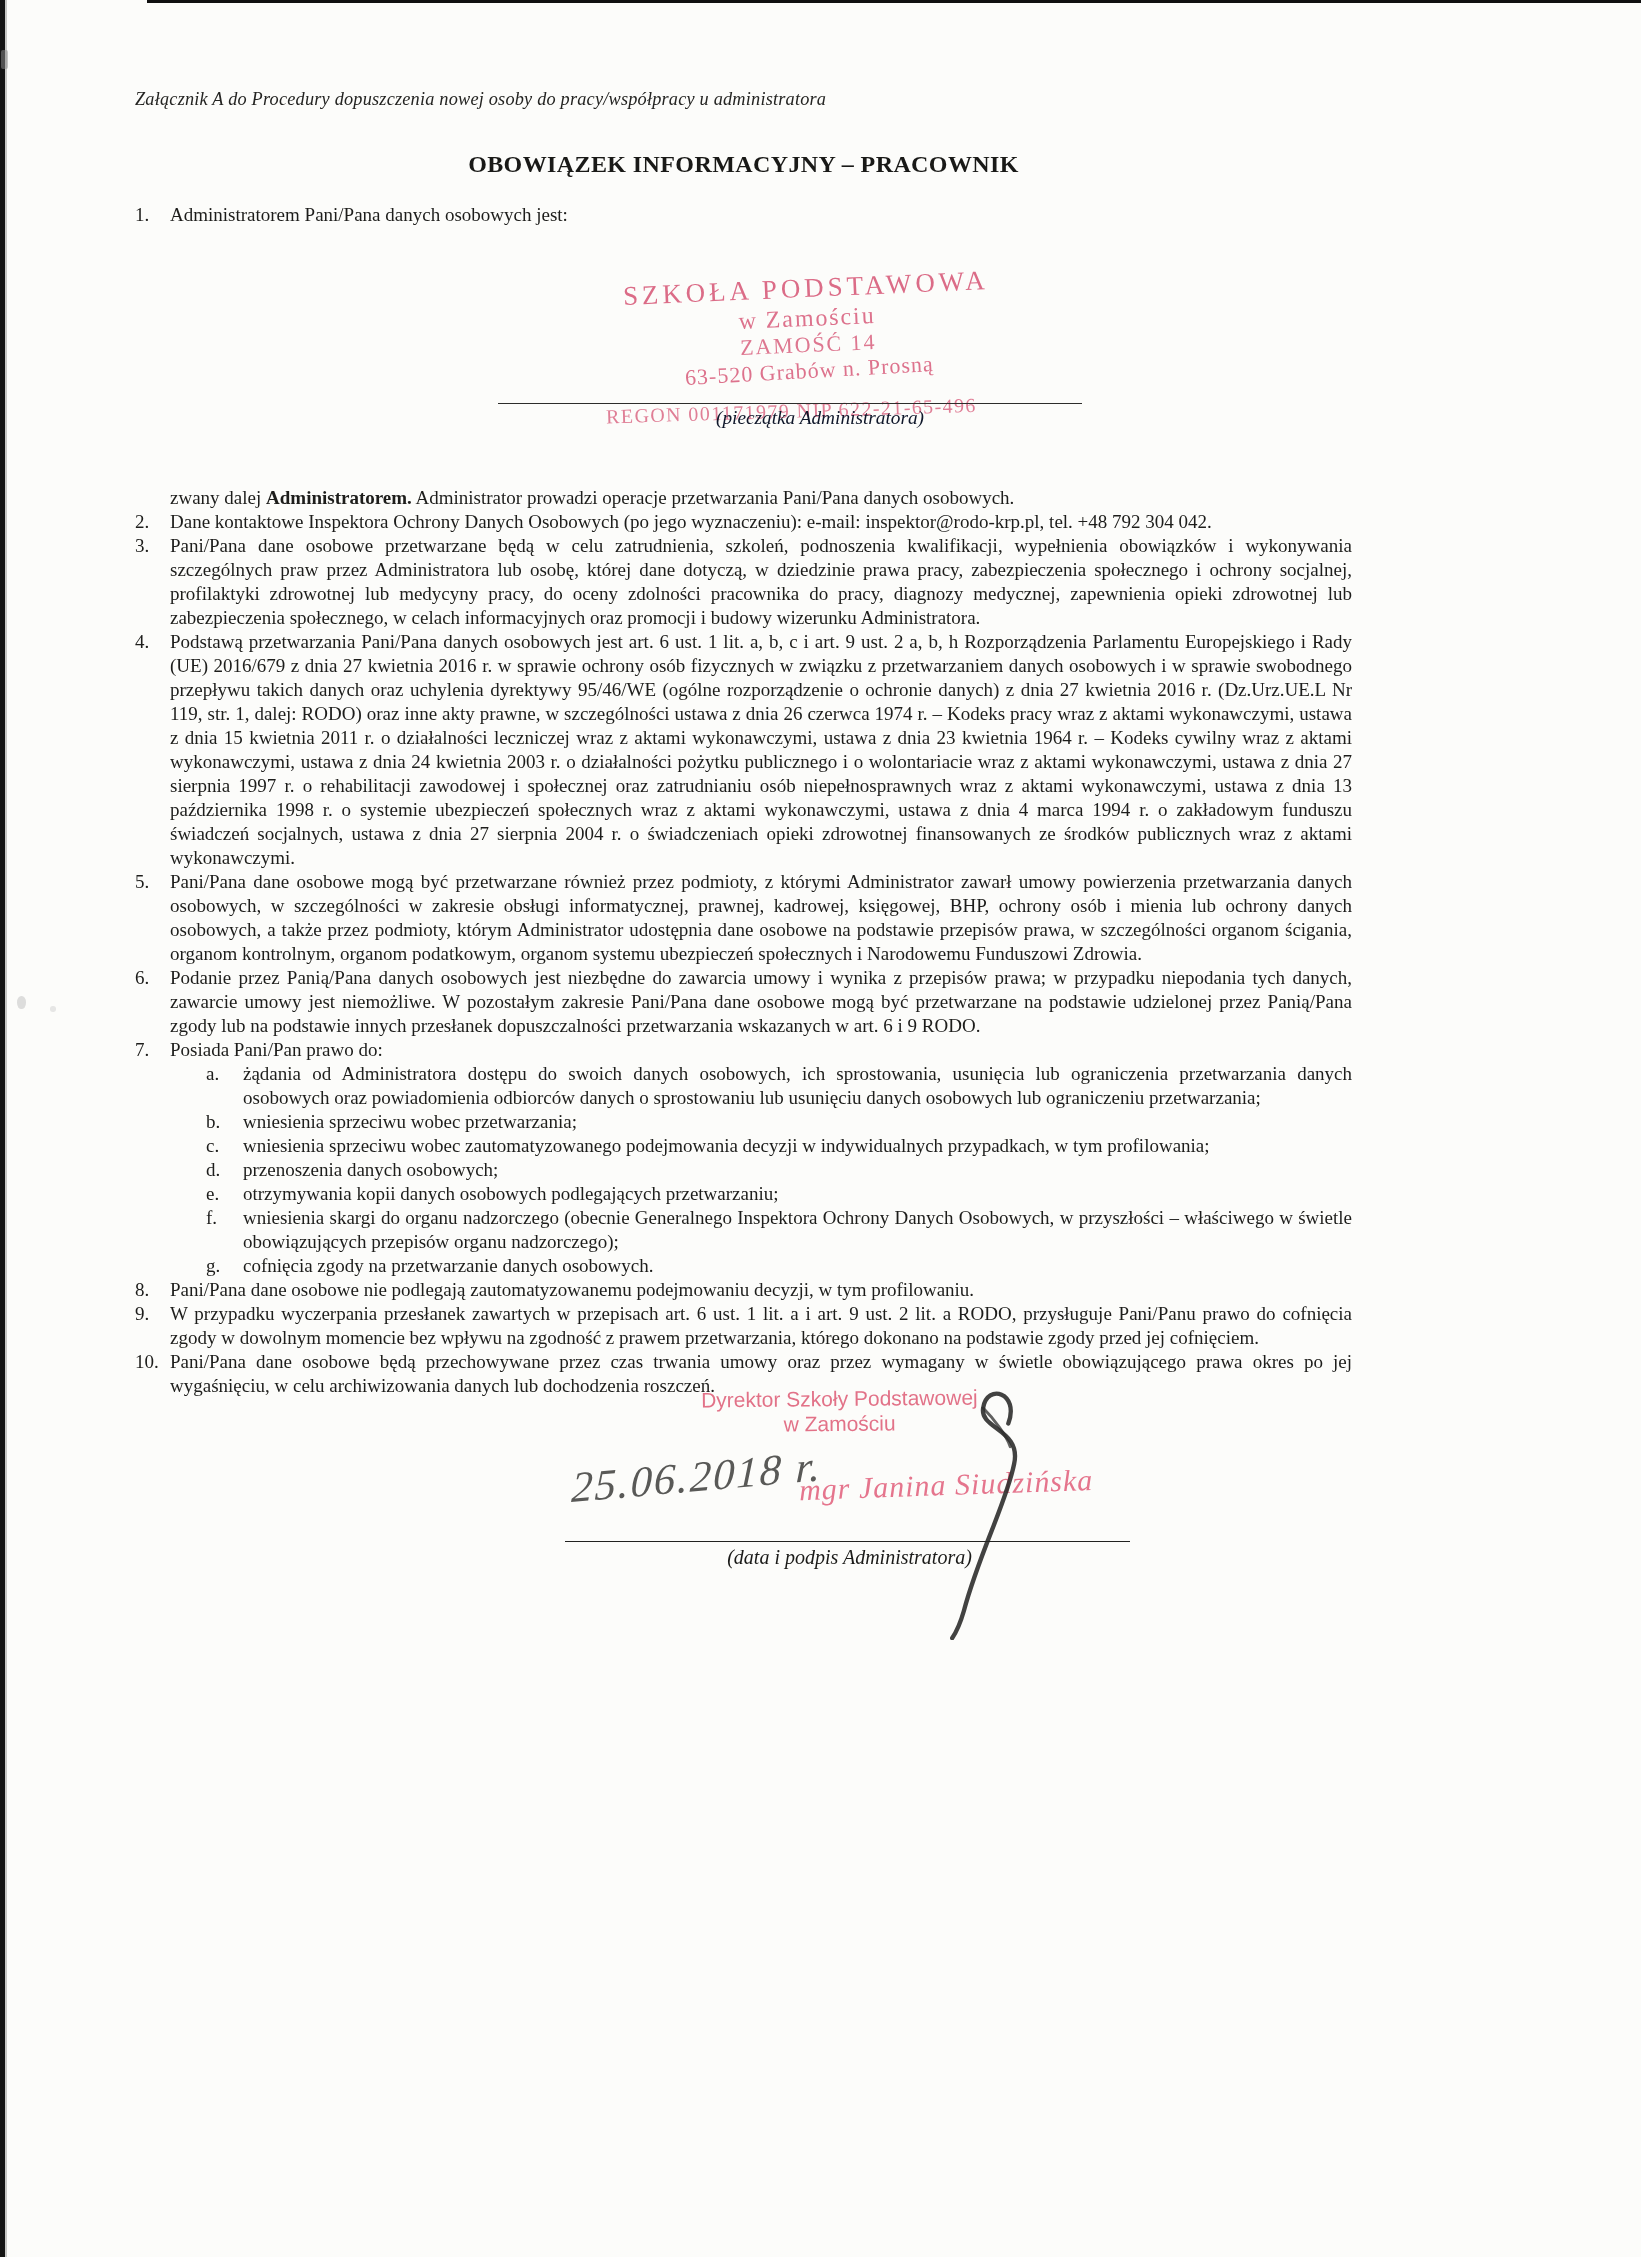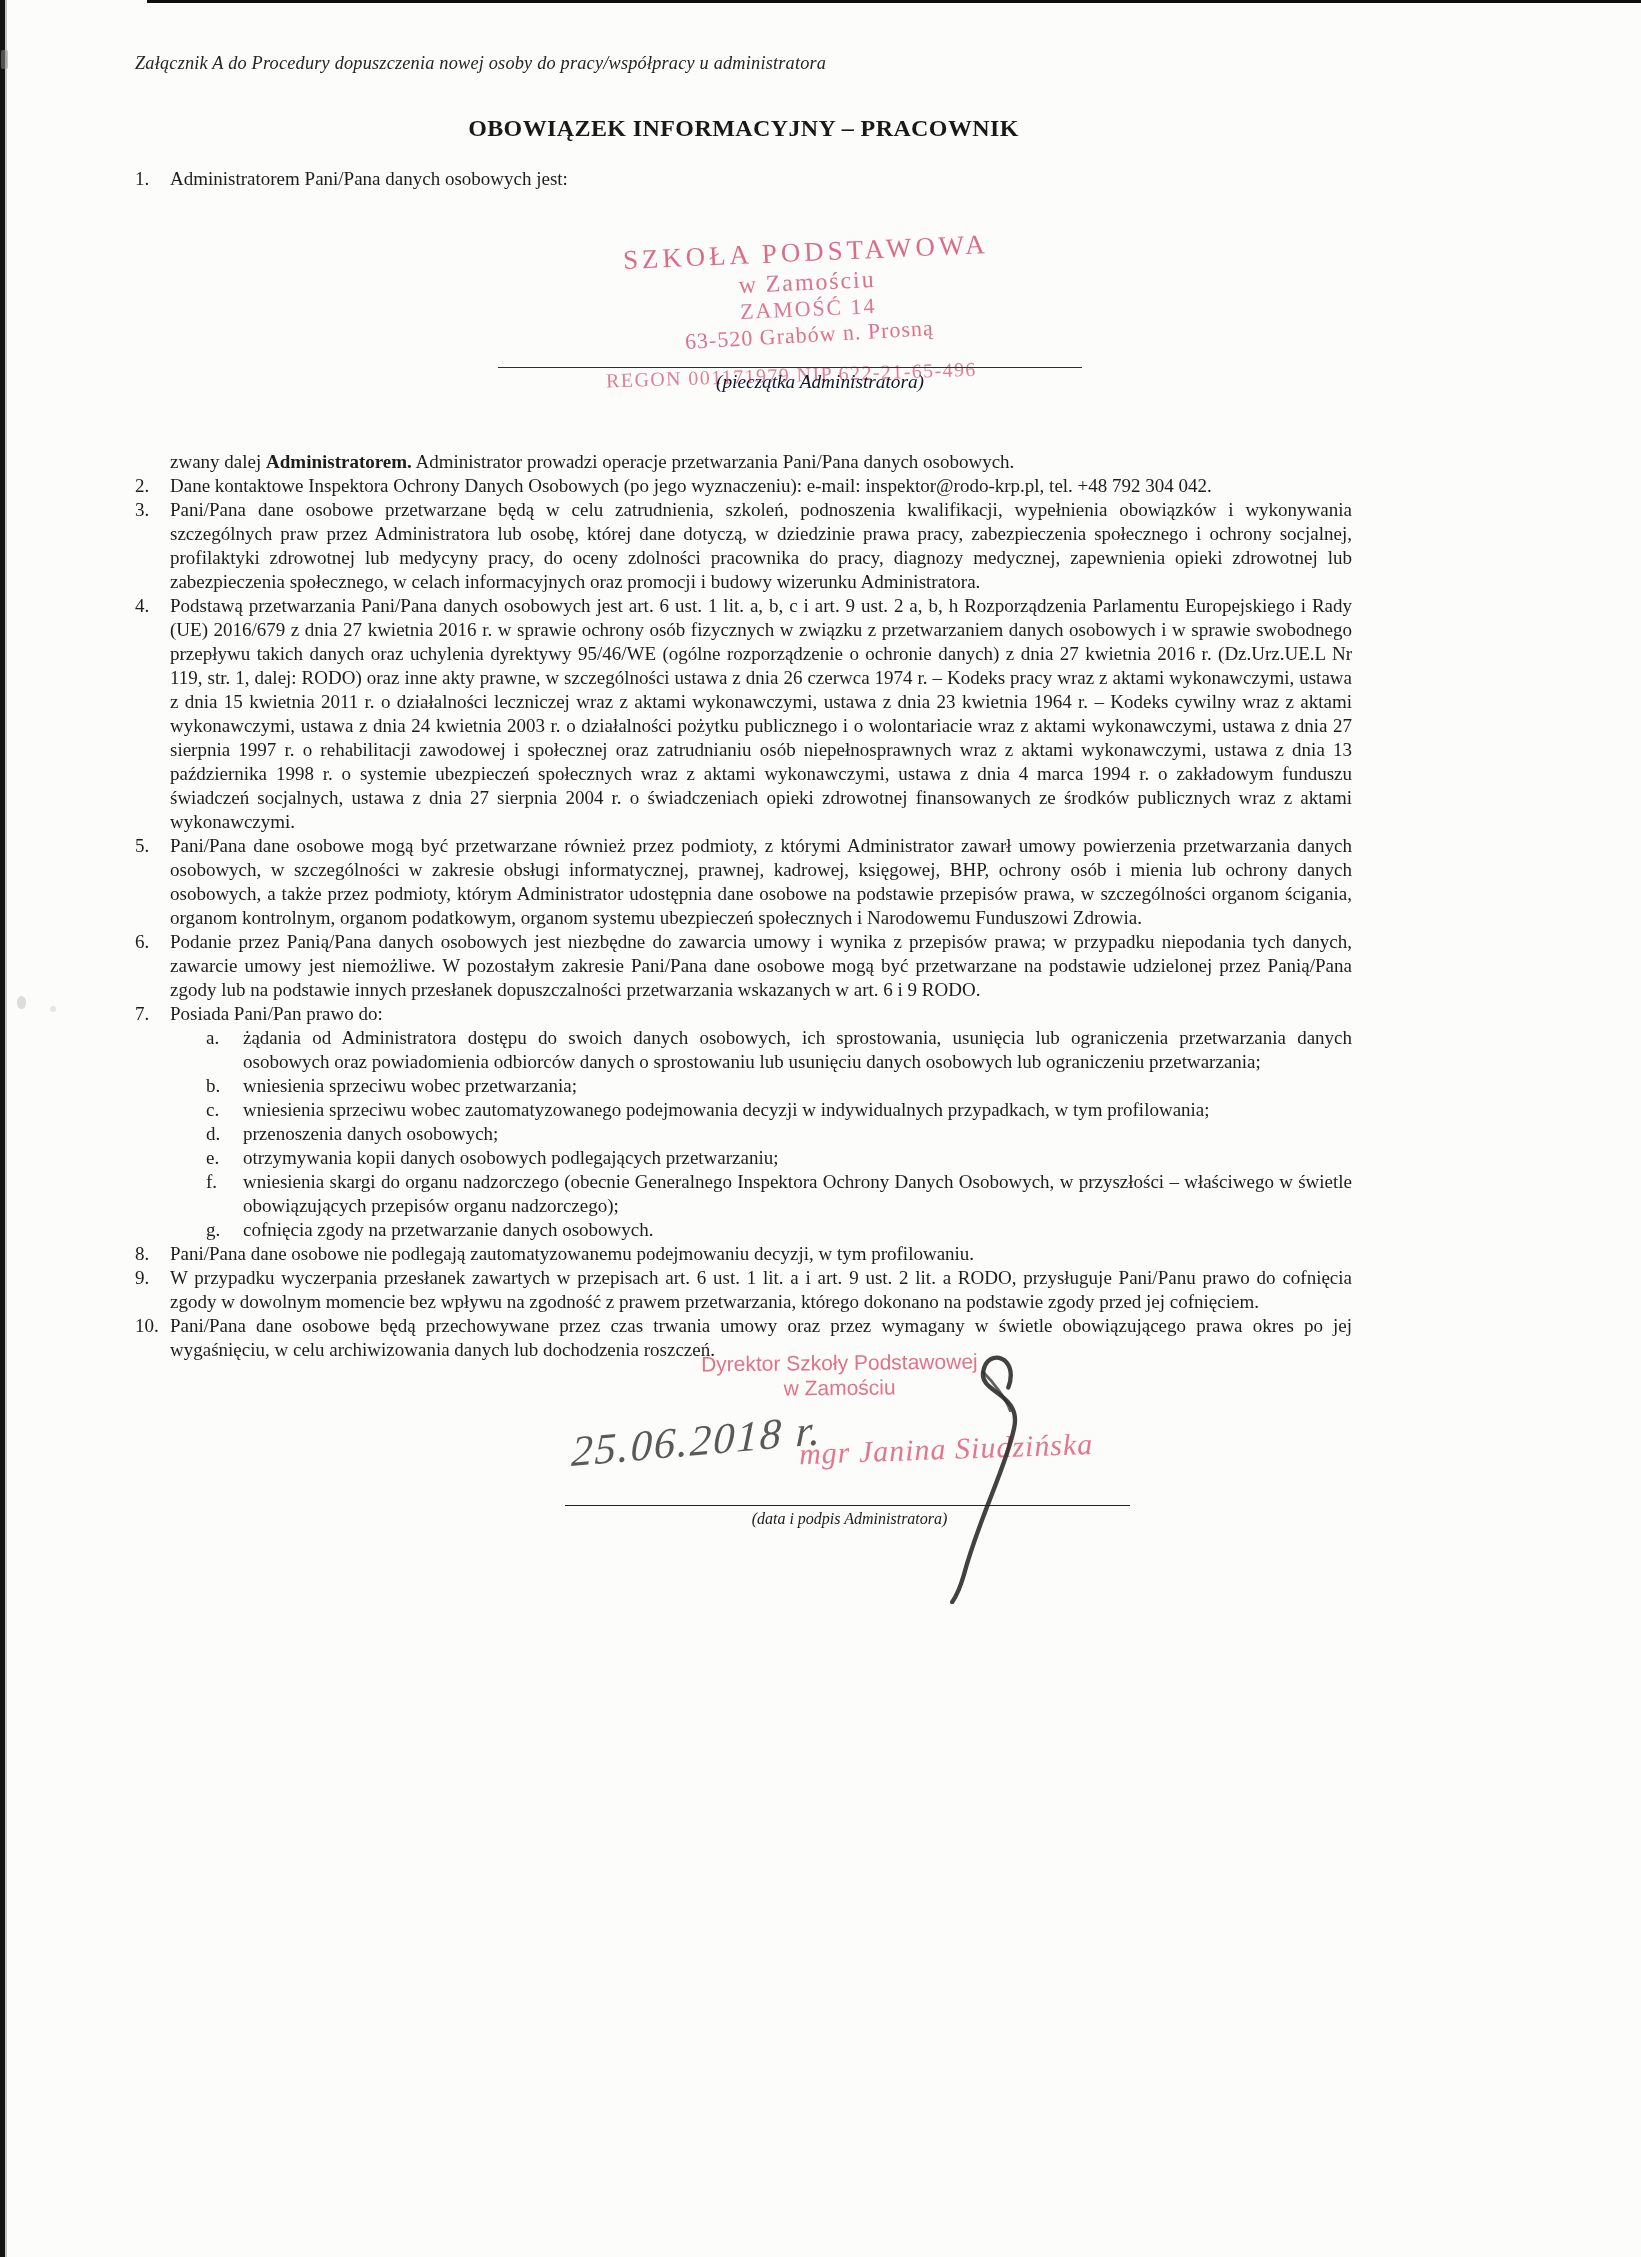--- a/index.html
+++ b/index.html
@@ -16,21 +16,21 @@
   .edge-left::after{content:"";position:absolute;left:4.8px;top:0;width:1.9px;height:100%;background:rgba(40,40,40,.25);}
   .edge-top{position:absolute;top:0;left:147px;right:0;height:2.9px;background:#101010;}
   .smudge-1{position:absolute;left:1px;top:50px;width:6.8px;height:19.3px;background:#8f8f8f;opacity:.5;border-radius:1.9px;}
   .speck-1{position:absolute;left:17.4px;top:996px;width:8.7px;height:12.6px;background:#c2c2c2;opacity:.55;border-radius:50%;}
   .speck-2{position:absolute;left:50px;top:1006px;width:5.8px;height:5.8px;background:#cfcfcf;opacity:.5;border-radius:50%;}
 
   .content{position:absolute;left:135px;top:53px;width:1217px;}
 
   .header-note{
     font-style:italic;font-size:18.3px;letter-spacing:0.2px;
-    margin-bottom:41px;color:#242422;
+    margin-bottom:41px;color:#242422;margin-top:36px;
   }
   .doc-title{
     text-align:center;font-weight:bold;font-size:24px;
     letter-spacing:0.4px;margin-bottom:25px;color:#191917;
   }
 
   .row{display:flex;font-size:19px;line-height:24px;}
   .num{width:35px;flex:none;}
   .txt{flex:1;text-align:justify;hyphens:none;}
   .sub{margin-left:71px;}
@@ -72,21 +72,21 @@
     transform:rotate(-5deg) skewX(-7deg);letter-spacing:1.9px;opacity:.85;white-space:nowrap;
   }
   .hand-name{
     position:absolute;left:664px;top:62px;
     font-size:30px;color:#e5758d;font-style:italic;
     transform:rotate(-2deg);letter-spacing:1px;white-space:nowrap;
   }
   .sigline{position:absolute;left:430px;top:135px;width:565px;border-top:1.9px solid #222220;}
   .sigcap{
     position:absolute;left:502px;top:140px;width:425px;text-align:center;
-    font-style:italic;font-size:16px;color:#1a1a18;
+    font-style:italic;font-size:20px;color:#1a1a18;
   }
   .flourish{position:absolute;left:790px;top:-27px;}
 </style>
 </head>
 <body>
 
 <div class="page">
 
   <div class="edge-left"></div>
   <div class="edge-top"></div>

